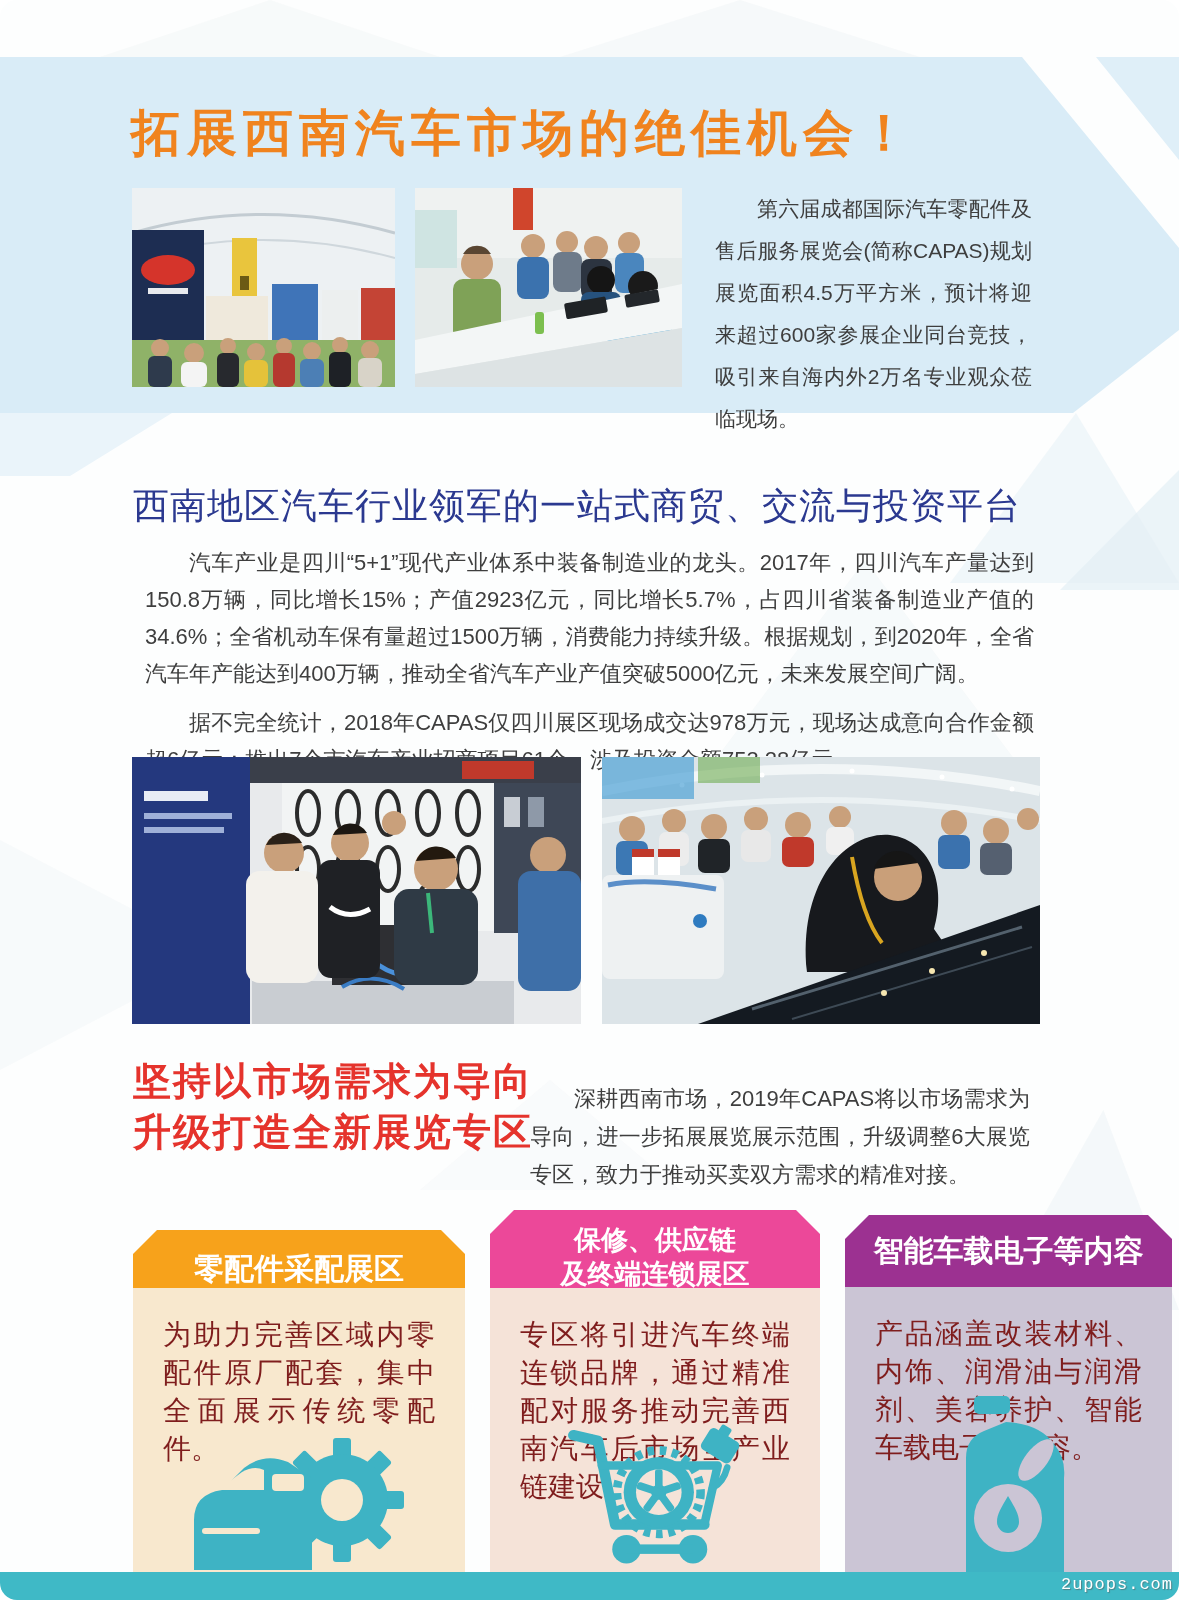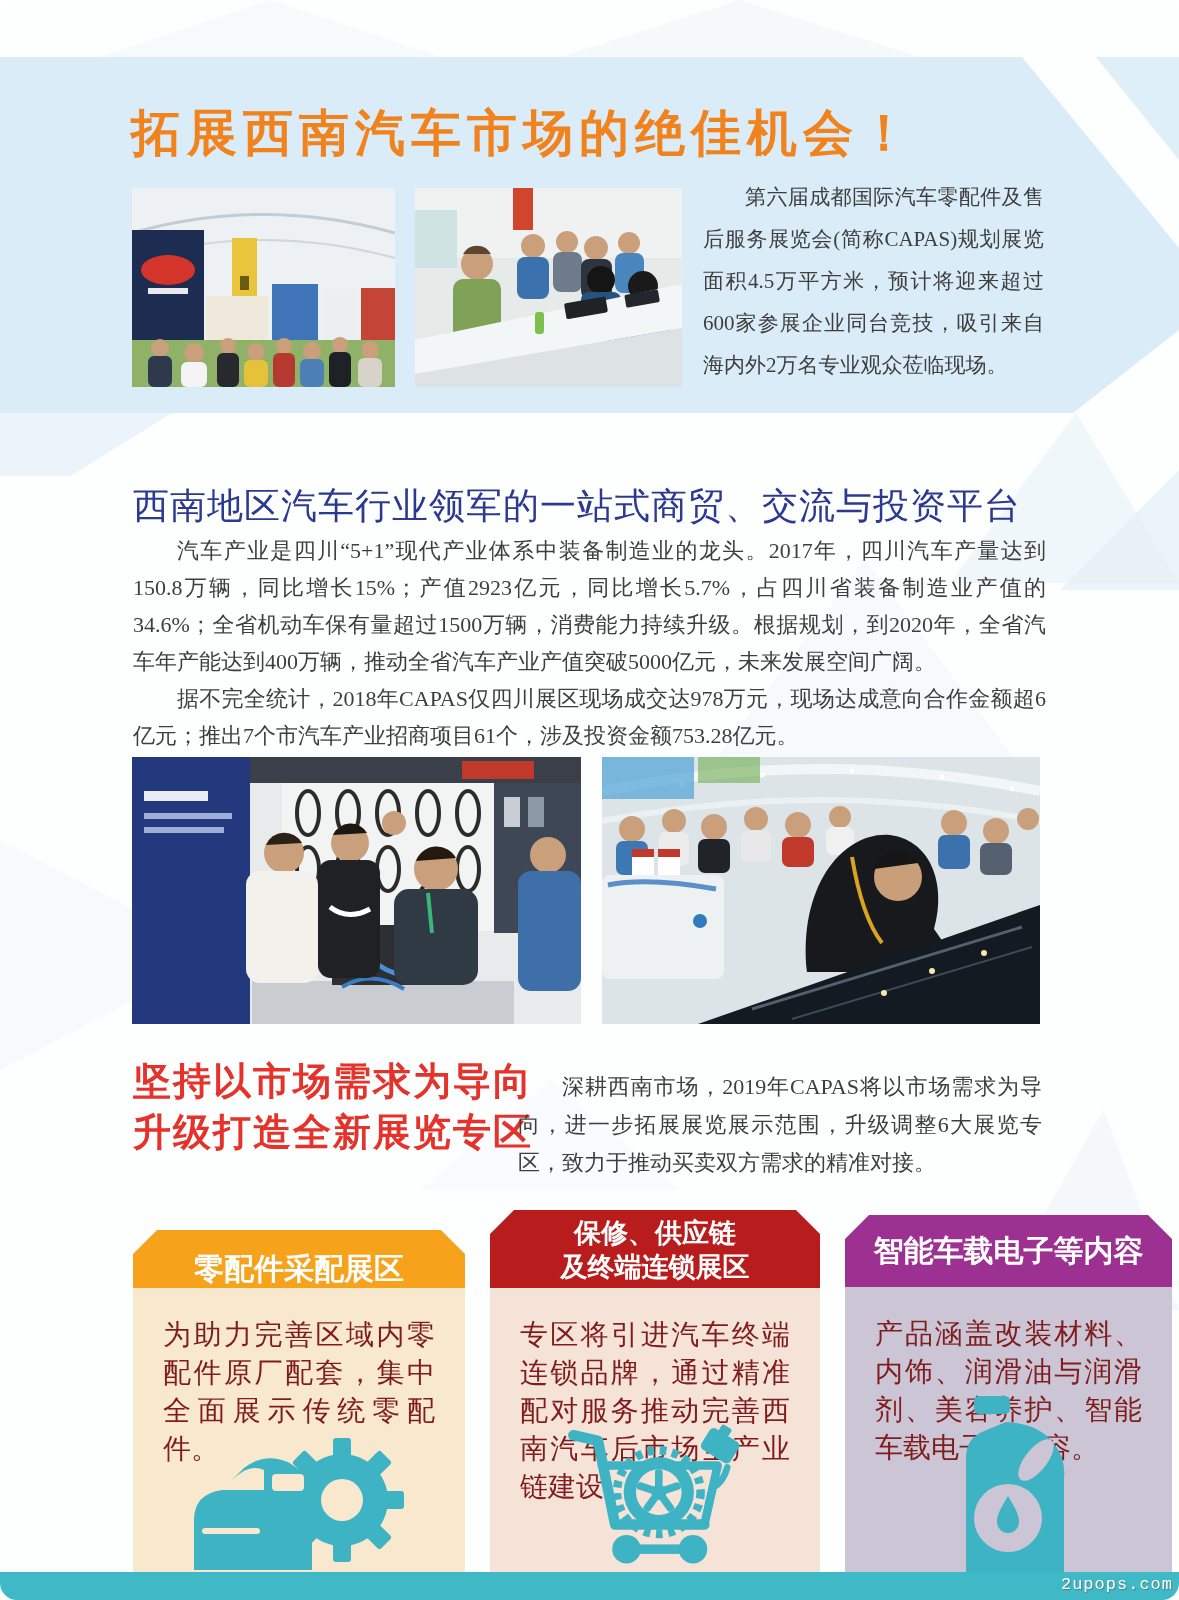--- a/index.html
+++ b/index.html
@@ -14,35 +14,35 @@
   .blue-corner{left:0;top:0;width:1179px;height:200px;background:#DFEFF8;
     clip-path:polygon(1096px 57px,1179px 57px,1179px 160px);}
   .blue-tail{left:0;top:0;width:300px;height:500px;background:#EAF4FA;
     clip-path:polygon(0px 413px,172px 413px,70px 476px,0px 476px);}
   .chev{position:absolute;opacity:.65;}
   
   .hero-title{left:131px;top:100px;font-size:50px;font-weight:900;color:#F0831E;letter-spacing:6px;white-space:nowrap;}
   .h2-blue{left:133px;top:482px;font-size:36px;font-weight:400;color:#2B3990;letter-spacing:1px;white-space:nowrap;}
   .h2-red{left:133px;top:1056px;font-size:38px;font-weight:900;color:#E5332C;line-height:51px;letter-spacing:2px;}
   .body-txt{font-size:22px;color:#3E3E3E;line-height:37px;text-align:justify;}
-  .indent p{margin:0;text-indent:2em;font-family:Liberation Serif, serif;}
+  .indent p{margin:12px;text-indent:2em;}
   .hero-para{left:703px;top:176px;width:341px;font-size:21px;line-height:42px;}
   .para-main{left:133px;top:532px;width:913px;}
   .para-zones{left:518px;top:1068px;width:524px;line-height:38px;}
   
   .photo{position:absolute;overflow:hidden;background:#dfe5e8;}
   .photo svg{display:block;}
   
   .card-header{position:absolute;color:#fff;font-weight:900;text-align:center;
     clip-path:polygon(24px 0,calc(100% - 24px) 0,100% 24px,100% 100%,0 100%,0 24px);}
   .card-body{position:absolute;}
   .card-text{padding:24px 26px 0 26px;font-size:28px;color:#7f1d1d;line-height:38px;text-align:justify;margin:4px;}
   .ch1{background:#F7A21B;left:133px;top:1210px;width:332px;height:78px;font-size:30px;line-height:78px;margin-top:20px;}
   .cb1{background:#F8E8CE;left:133px;top:1288px;width:332px;height:284px;}
-  .ch2{background:#b91c1c;left:490px;top:1210px;width:330px;height:78px;font-size:27px;line-height:34px;padding-top:1px;}
+  .ch2{background:#ec4899;left:490px;top:1210px;width:330px;height:78px;font-size:27px;line-height:34px;padding-top:8px;}
   .ch2 .l{margin-top:5px;}
   .cb2{background:#F5E3D8;left:490px;top:1288px;width:330px;height:284px;}
   .ch3{background:#9C3191;left:845px;top:1215px;width:327px;height:72px;font-size:30px;line-height:72px;}
   .cb3{background:#CBC5D5;left:845px;top:1287px;width:327px;height:285px;}
   .icon{position:absolute;z-index:5;}
   
   .teal-band{position:absolute;left:0;top:1572px;width:1179px;height:28px;background:#3FB9C6;z-index:50;}
   .watermark{position:absolute;right:6px;top:3px;font-family:"Liberation Mono","DejaVu Sans Mono",monospace;
     font-size:17px;color:#fff;text-shadow:1px 1px 1px rgba(90,90,90,.6);letter-spacing:1px;}
 </style>

